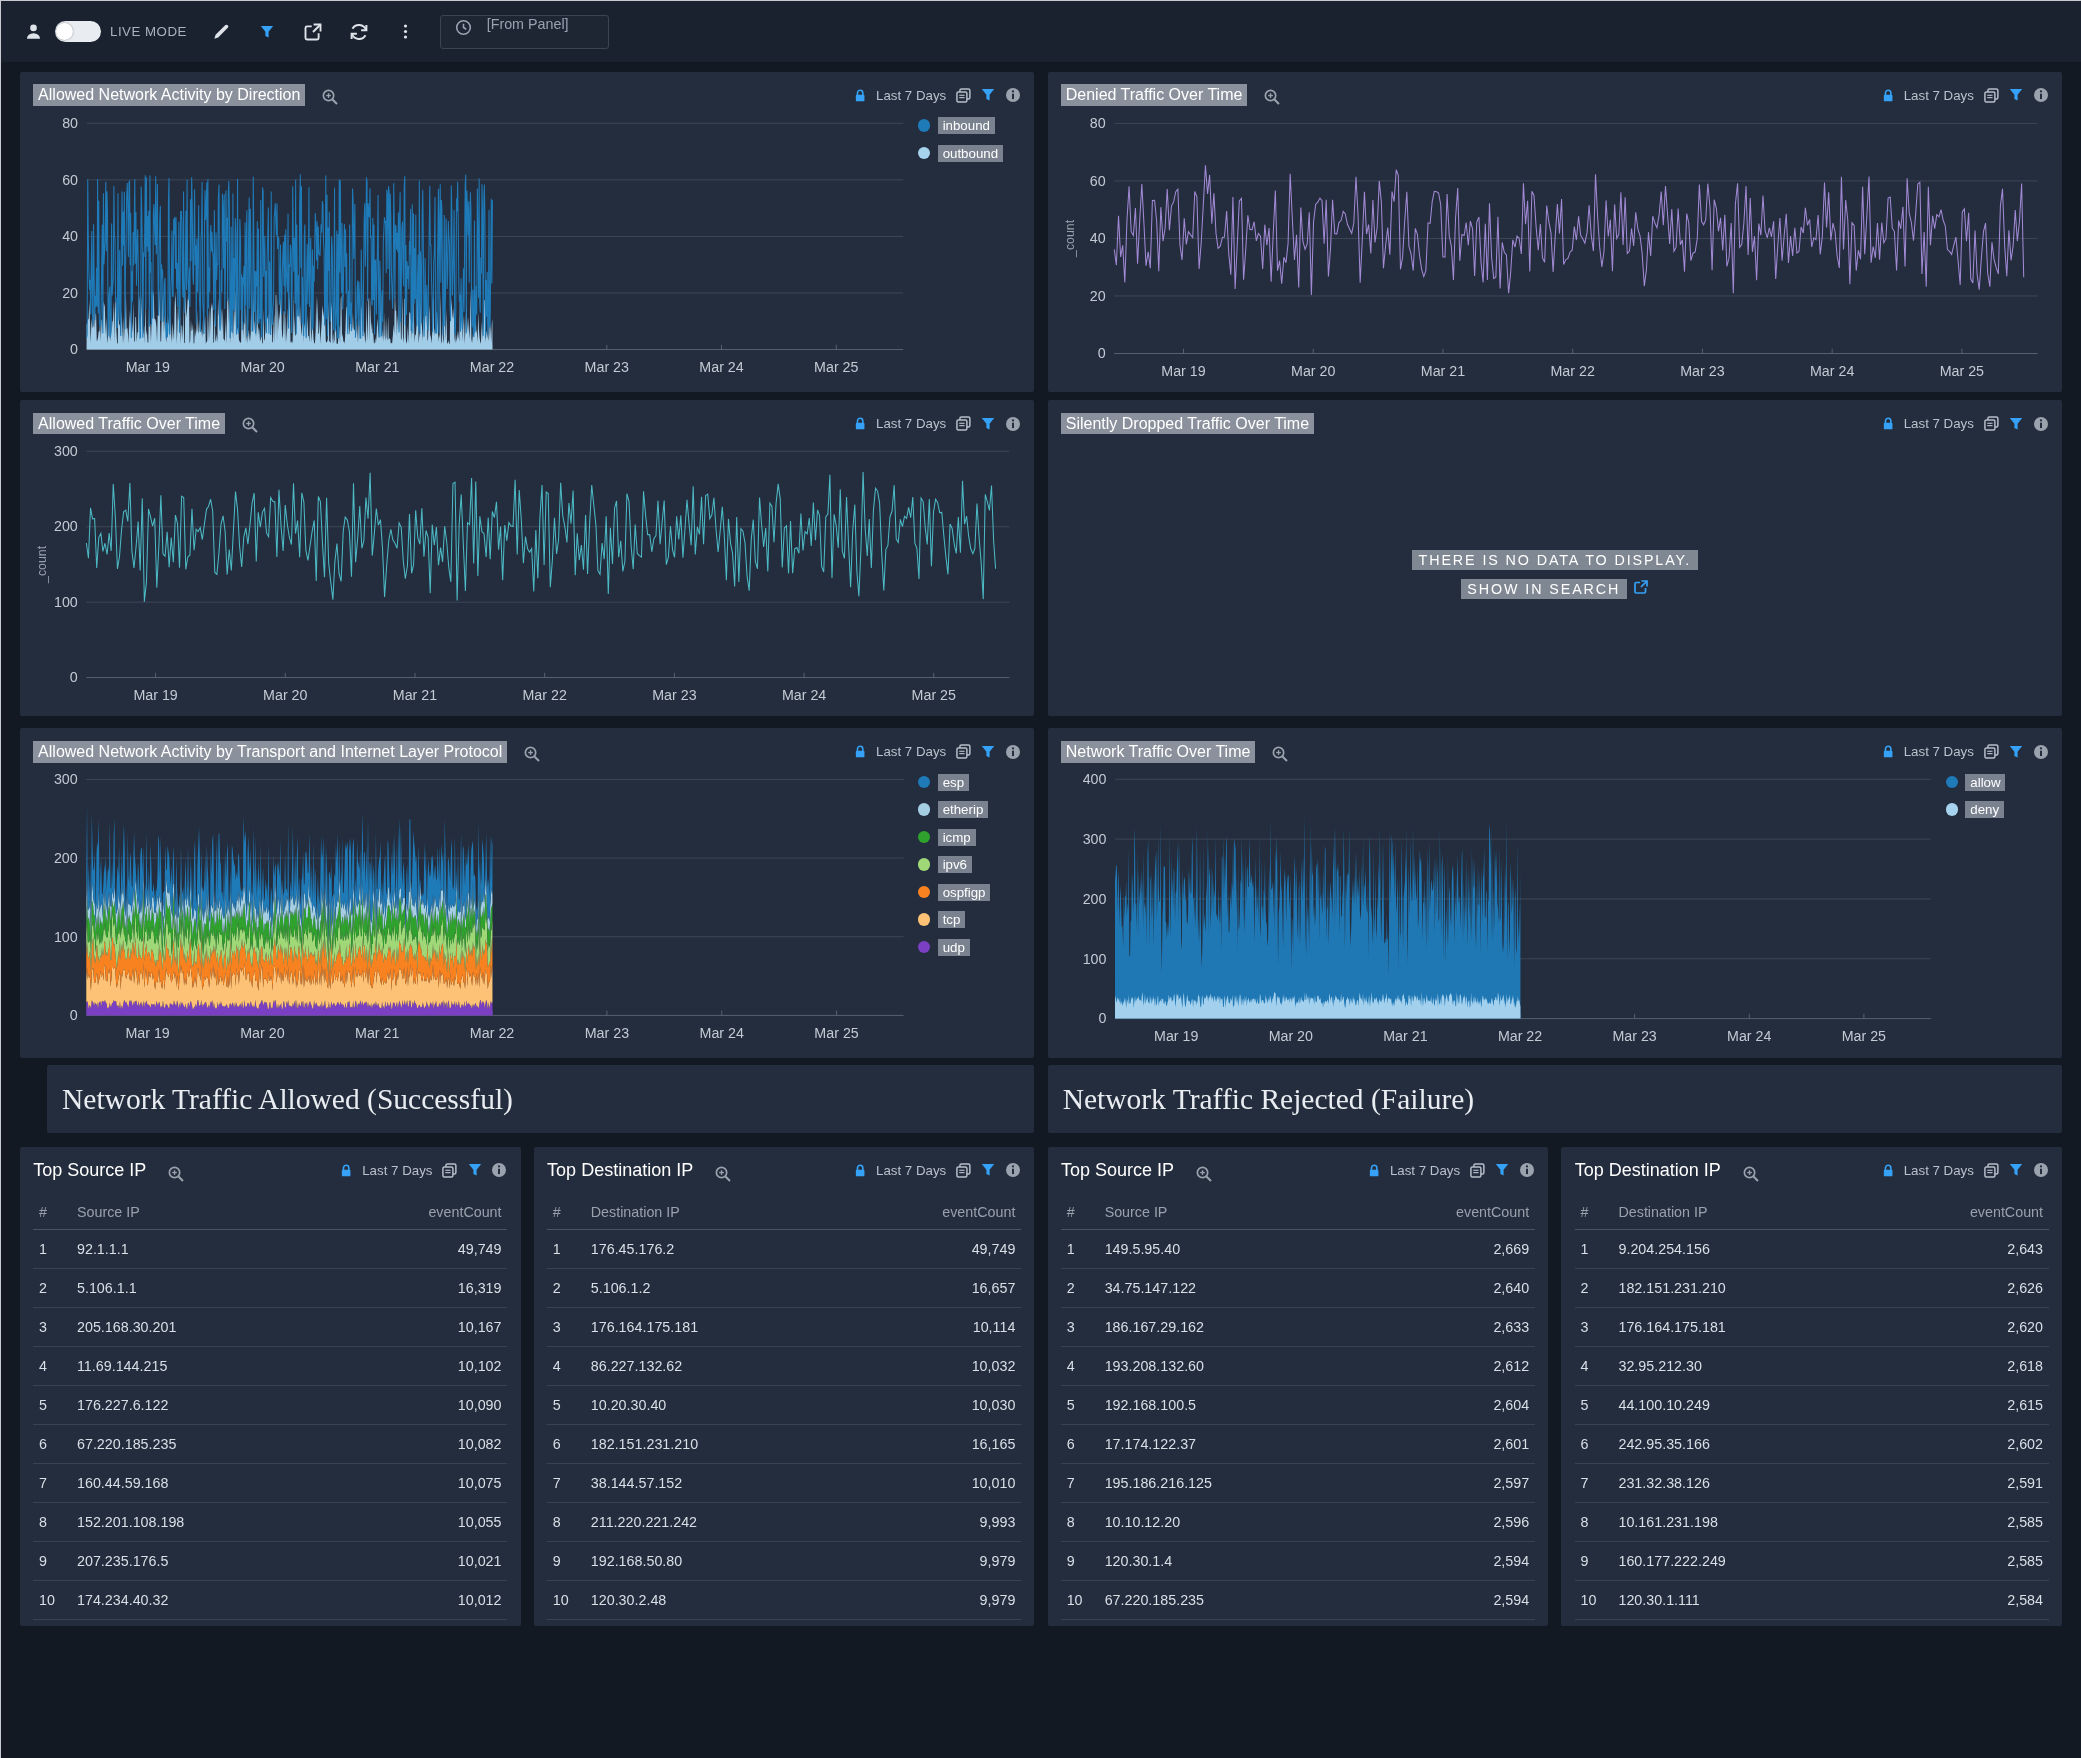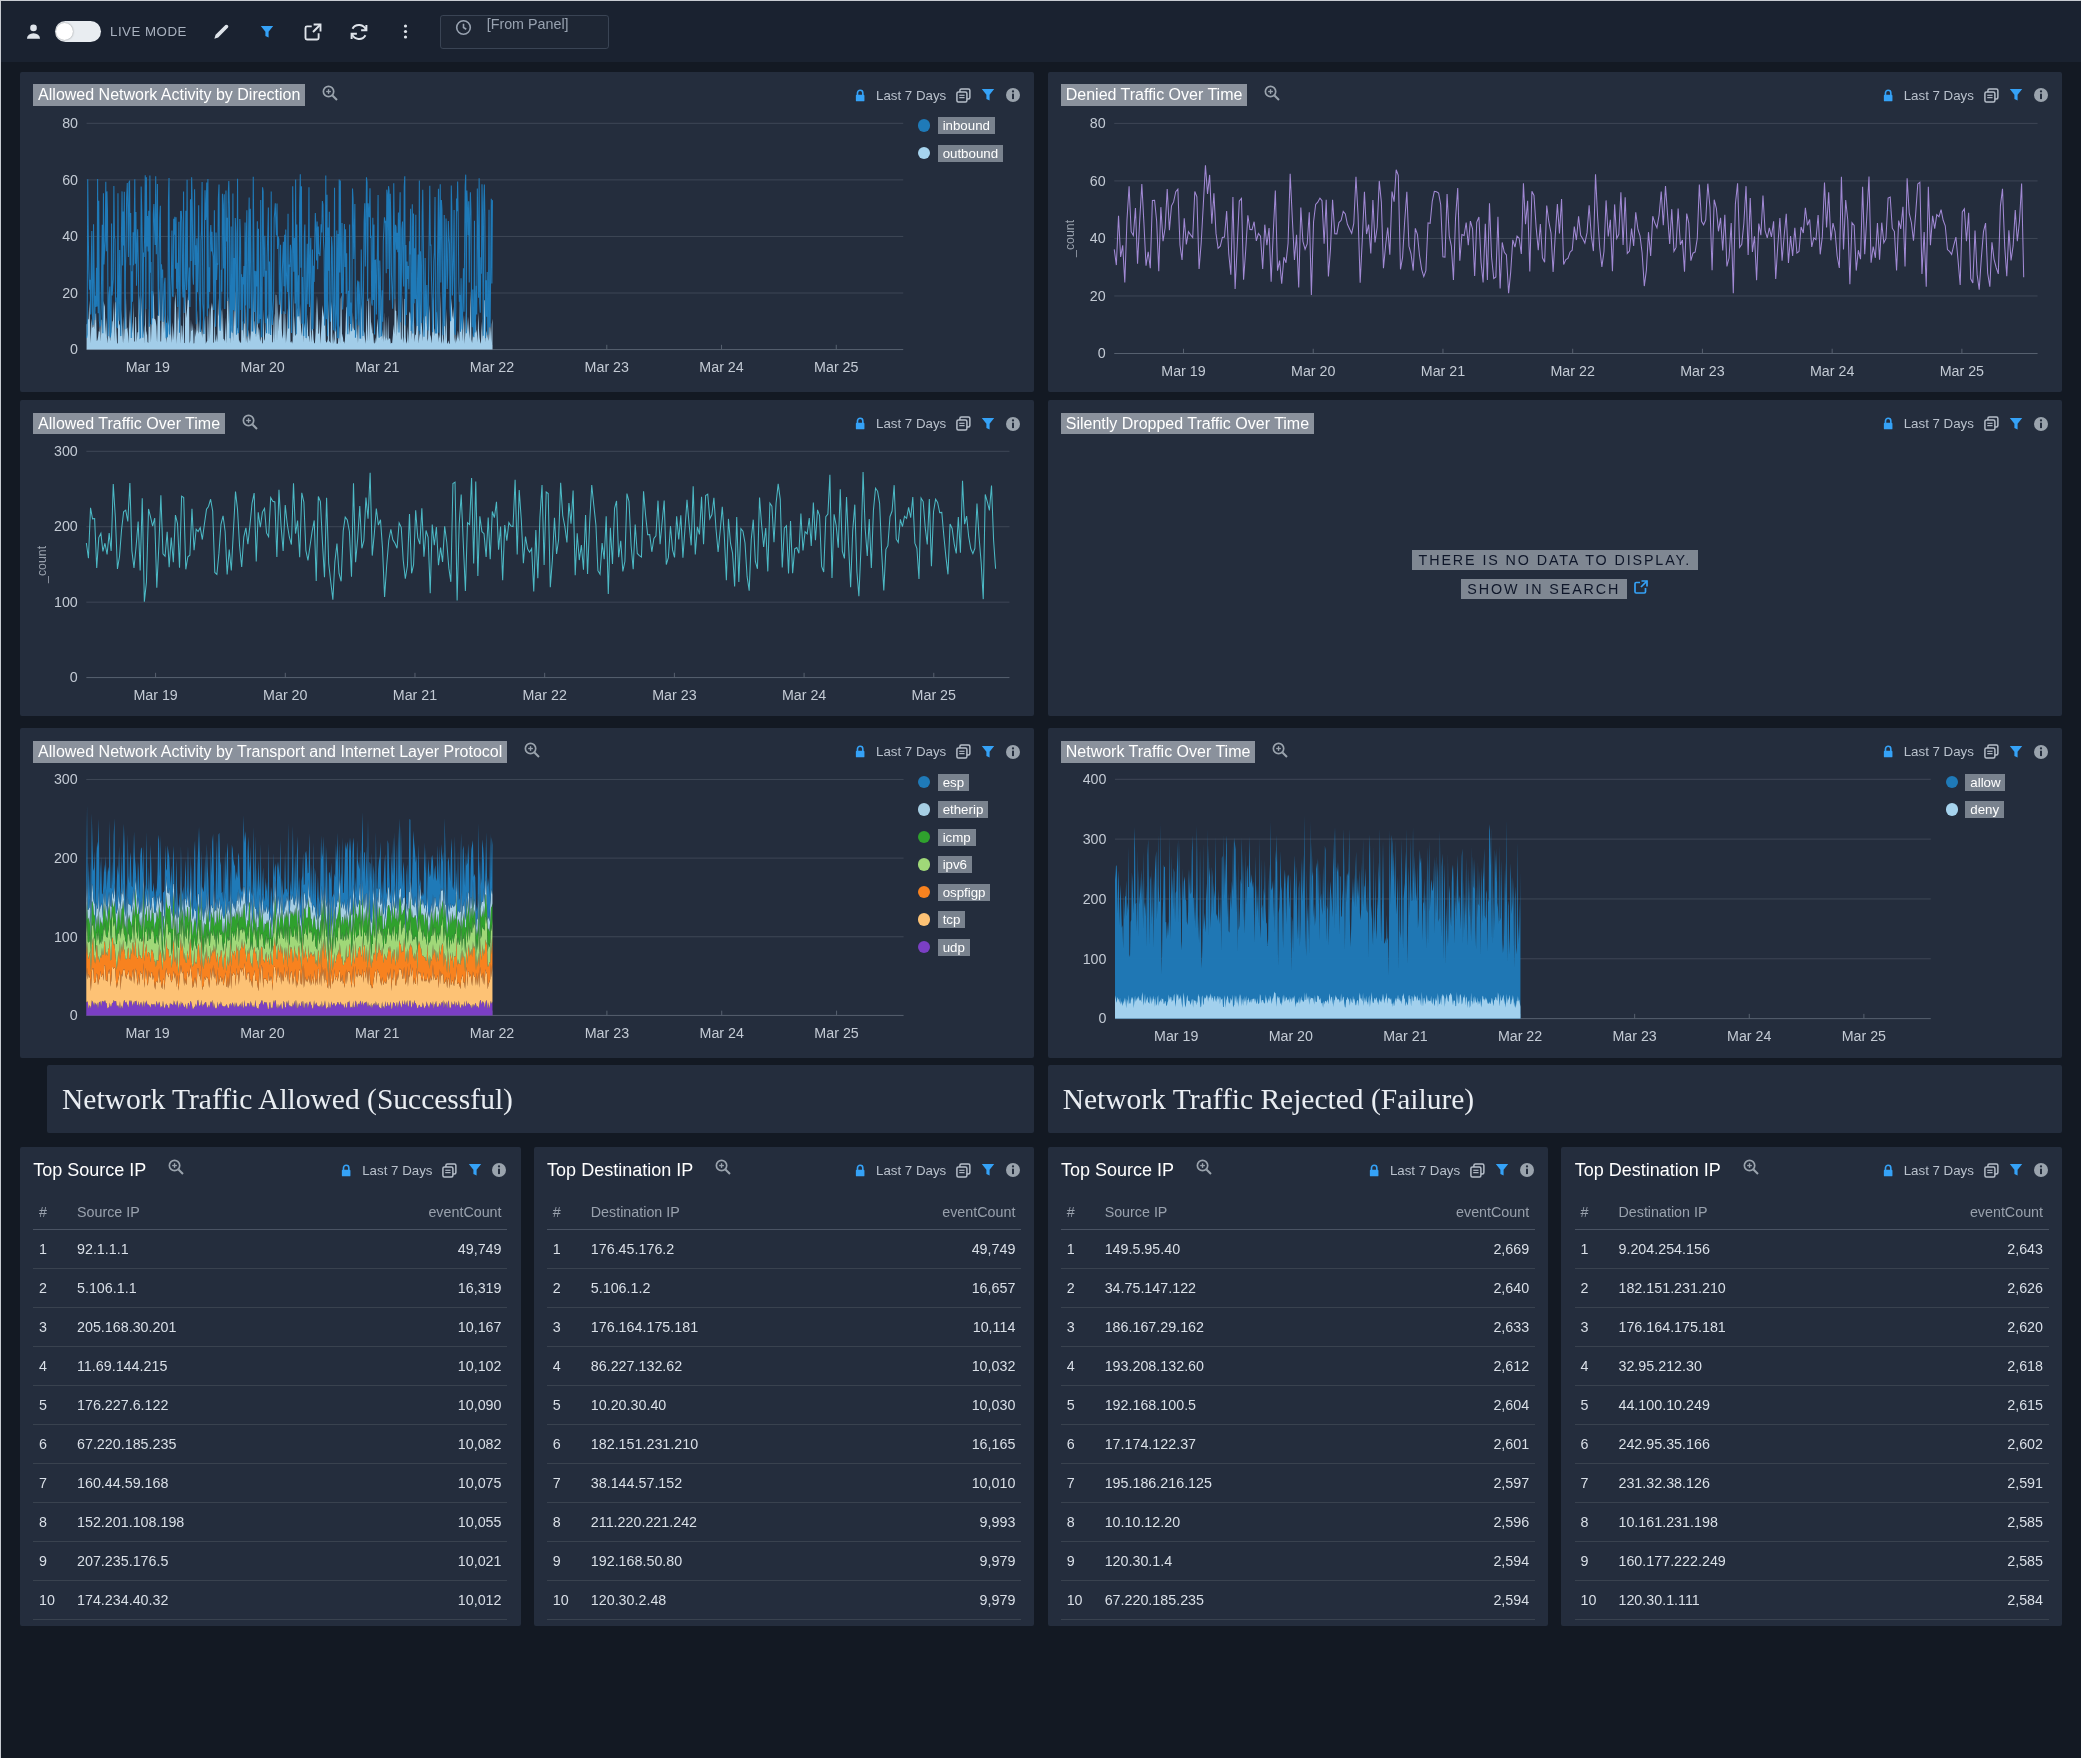--- a/index.html
+++ b/index.html
@@ -42,37 +42,37 @@
   .grid2{ display:grid; grid-template-columns:1fr 1fr; gap:13.3px; margin-bottom:14.3px; }
   .row-h1{ height:314px; } .row-h2{ height:314px; } .row-h3{ height:323px; }
   .section-row{ height:68px; margin-bottom:13.3px; }
   .tables-row{ display:grid; grid-template-columns:1fr 1fr 1fr 1fr; gap:13.3px; height:400px; }
   
   .panel{
     background:#242d3d; border-radius:1.9px; padding:9.5px 13.3px 5.7px 13.3px;
     display:flex; flex-direction:column; min-width:0;
   }
   .phead{ display:flex; justify-content:space-between; align-items:center; height:28.5px; flex:none; }
-  .phead-left{ display:flex; align-items:flex-start; gap:16px; min-width:0; }
+  .phead-left{ display:flex; align-items:flex-end; gap:16px; min-width:0; }
   .ptitle{
     background:#8a919c; color:#ffffff; font-size:16px; padding:1.9px 4.8px;
     white-space:nowrap; overflow:hidden; text-overflow:ellipsis;
   }
   .pmeta{ display:flex; align-items:center; gap:8.6px; flex:none; }
   .trange{ font-size:13.3px; color:#b9c1cc; white-space:nowrap; }
   .icon{ display:inline-flex; align-items:center; justify-content:center; }
   .pbody{ flex:1; display:flex; min-height:0; }
   .chart{ flex:1; min-width:0; height:100%; }
   .legend{ width:107px; flex:none; display:flex; flex-direction:column; gap:10.5px; padding-top:7.6px; padding-left:3.8px; }
   .legend-item{ display:flex; align-items:center; gap:7.6px; cursor:pointer; }
   .legend-dot{ width:12.4px; height:12.4px; border-radius:50%; flex:none; }
   .legend-label{ background:#79828e; color:#fff; font-size:13.3px; padding:1px 4.8px; }
   
   .nodata{ flex:1; display:flex; flex-direction:column; align-items:center; justify-content:center; gap:9.5px; }
-  .nodata-line{ background:#7f8792; color:#0f172a; font-size:14.3px; letter-spacing:1.9px; padding:1.9px 6.7px; }
+  .nodata-line{ background:#7f8792; color:#ffffff; font-size:14.3px; letter-spacing:1.9px; padding:1.9px 6.7px; }
   .nodata-link{ display:flex; align-items:flex-start; gap:6px; cursor:pointer; }
   .nodata-link .nodata-line{ letter-spacing:1.9px; }
   
   .section-title{
     font-family:"Liberation Serif", serif; font-size:29.5px; color:#e9edf2;
     display:flex; align-items:center; padding-left:15px; height:100%;
   }
   
   .tpanel table{ width:100%; border-collapse:collapse; margin-top:13.3px; table-layout:fixed; }
   .tpanel th{

